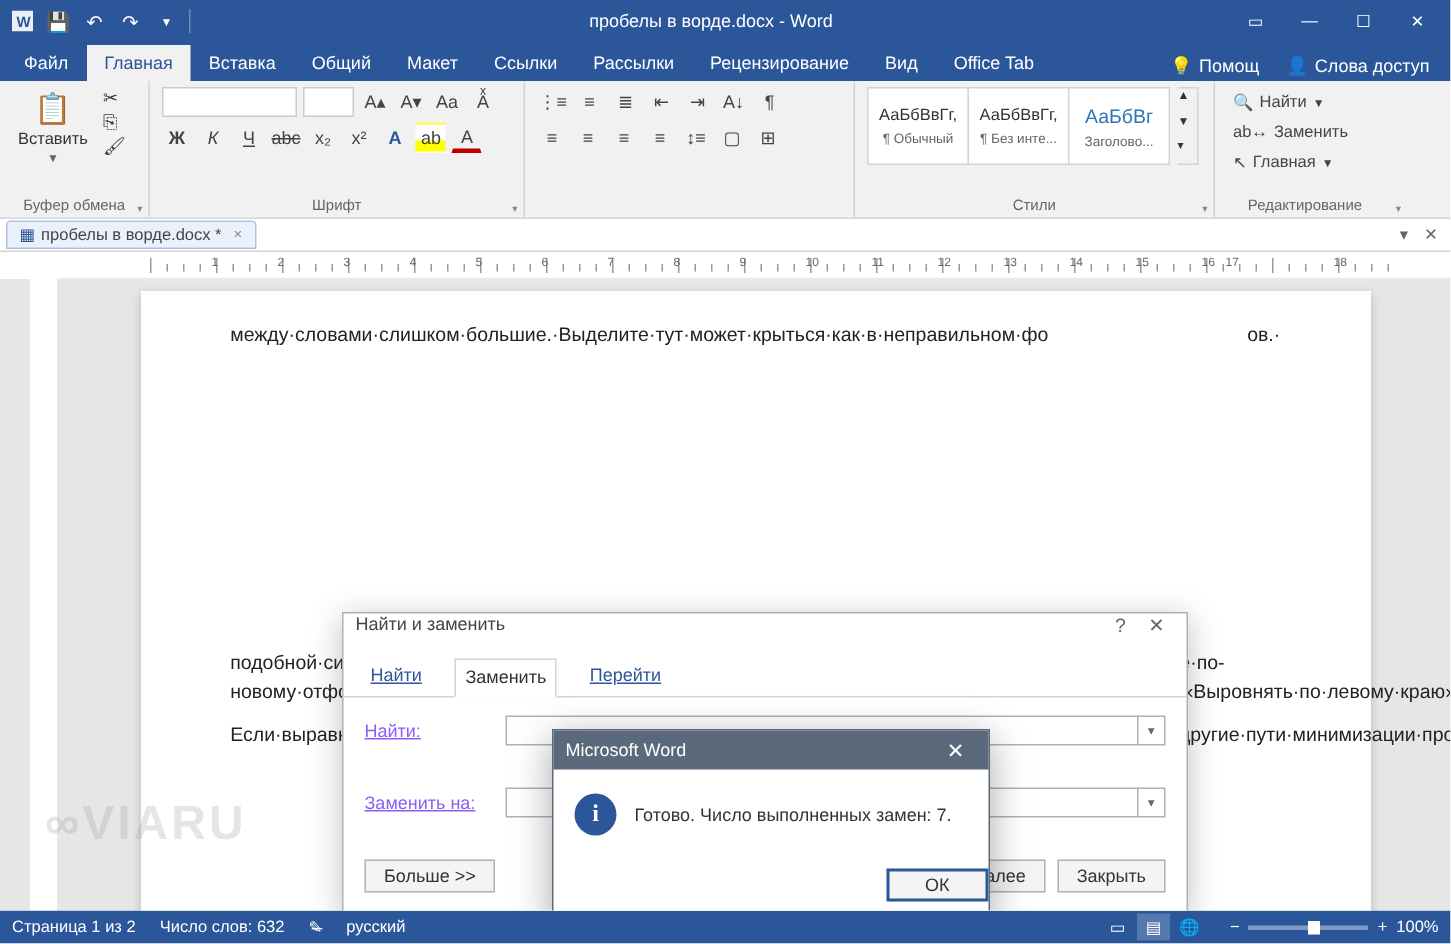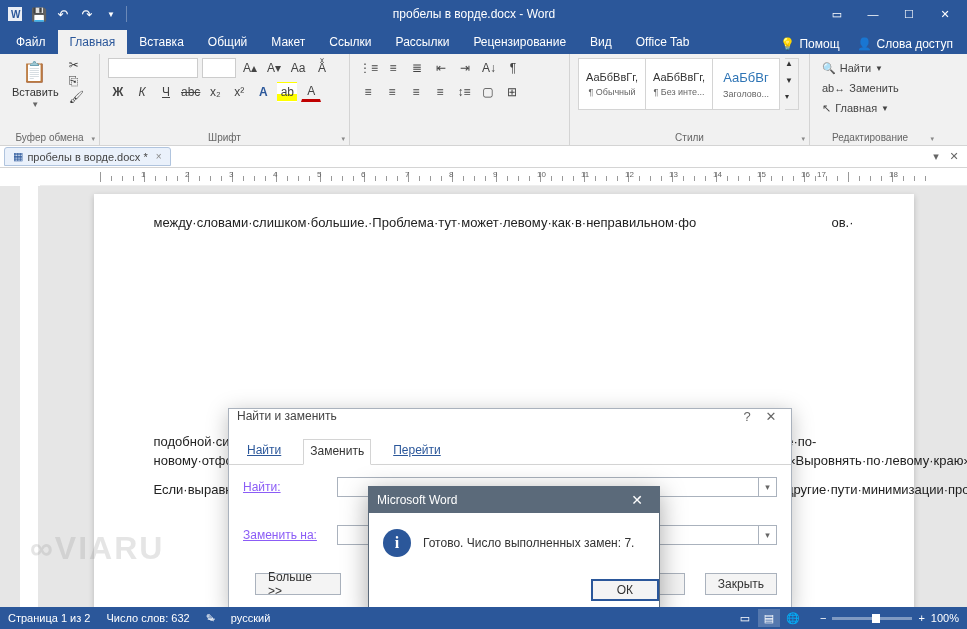--- a/index.html
+++ b/index.html
@@ -66,21 +66,21 @@
   .dlg-title .q, .dlg-title .x { width:24px; text-align:center; color:#666; font-size:13px;}
   .dlg-tabs { display:flex; gap:16px; padding: 4px 12px 0 12px; border-bottom:1px solid #D4D4D4;}
   .dlg-tab { padding:4px 6px 6px; color:#2B579A; text-decoration:underline; font-size:12px;}
   .dlg-tab.active { border:1px solid #D4D4D4; border-bottom:1px solid #fff; background:#fff; margin-bottom:-1px; text-decoration:none; color:#333;}
   .dlg-body { padding:12px 14px;}
   .frow { display:flex; align-items:center; margin-bottom:28px; gap:8px;}
   .frow label { width:86px; text-decoration:underline; color:#8b5cf6;}
   .frow .inp { flex:1; height:20px; border:1px solid #AAB2BD; background:#fff; position:relative;}
   .frow .inp .dd { position:absolute; right:0; top:0; width:18px; height:100%; border-left:1px solid #AAB2BD; display:flex; align-items:center; justify-content:center; font-size:9px; color:#666;}
   .dlg-btns { display:flex; gap:8px; padding: 8px 14px 14px; align-items:center;}
-  .btn { height:22px; padding:0 12px; border:1px solid #AAB2BD; background:#F4F4F4; font-size:12px; color:#333; display:flex; align-items:center;margin-left:12px;}
+  .btn { height:22px; padding:0 12px; border:1px solid #AAB2BD; background:#F4F4F4; font-size:12px; color:#333; display:flex; align-items:center;}
   .btn.primary { border:1px solid #2B579A; background:#E8F0FB;}
   .dlg-btns .gap { flex:1; }
 
   
   .msg { position:absolute; left:368px; top:300px; width:292px; background:#fff; border:1px solid #5B6A7A; box-shadow:0 6px 24px rgba(0,0,0,.35);}
   .msg-title { height:26px; background:#5B6A7A; color:#fff; display:flex; align-items:center; padding:0 8px; font-size:12px;}
   .msg-title .t{flex:1;}
   .msg-title .x{ width:28px; text-align:center; font-size:14px;}
   .msg-body { padding:16px 14px; display:flex; gap:12px; align-items:center; font-size:12px; color:#333;}
   .msg-body .info-ic { width:28px; height:28px; border-radius:50%; background:#2B579A; color:#fff; display:flex; align-items:center; justify-content:center; font-weight:bold; font-family:Georgia,serif; font-size:16px;}
@@ -370,21 +370,21 @@
       <div class="ruler-mark" style="left: 874px; height: 5px; top: 8px;"></div>
       <div class="ruler-mark" style="left: 885px; height: 5px; top: 8px;"></div>
     </div>
 </div>
 
 <div class="workspace">
   <div class="vruler"></div>
   <div class="page-scroll">
     <div class="page">
       <div class="para">
-        <span>между·словами·слишком·большие.·Проблема·тут·может·левому·как·в·неправильном·фо</span>
+        <span>между·словами·слишком·большие.·Выделите·тут·может·крыться·как·в·неправильном·фо</span>
         <span style="float:right">ов.·</span>
       </div>
       <div class="para" style="margin-top:200px;">подобной·ситуации·является·изменение·способа·выравнивания.·Выделите·кусок·текста,·который·хотите·по-новому·отформатировать,·и·в·группе·инструментов·«Абзац»·на·вкладке·«Главная·нажмите,·к·примеру,·«Выровнять·по·левому·краю»·(Ctrl+L).·Слова·сместятся,·и·расстояние·между·ними·уменьшится·до·стандартного,·привычного·глазу.¶</div>
       <div class="para">Если·выравнивание·по·ширине·определено·требованиями·к·оформлению·документа,·придется·искать·другие·пути·минимизации·пробелов·между·словами.·Как·вариант,·можно·поиграться·с·межзнаковыми·интервалами,·но·добиться·таким·способом·приемлемого·результата·все·равно·будет·сложно.·Поэтому·ничего·не·остается,·как·настроить·переносы.·Откройте·вкладку·«Макет»,·</div>
     </div>
   </div>
   <div class="watermark">∞VIARU</div>
 
   <div class="dlg">
     <div class="dlg-title">

